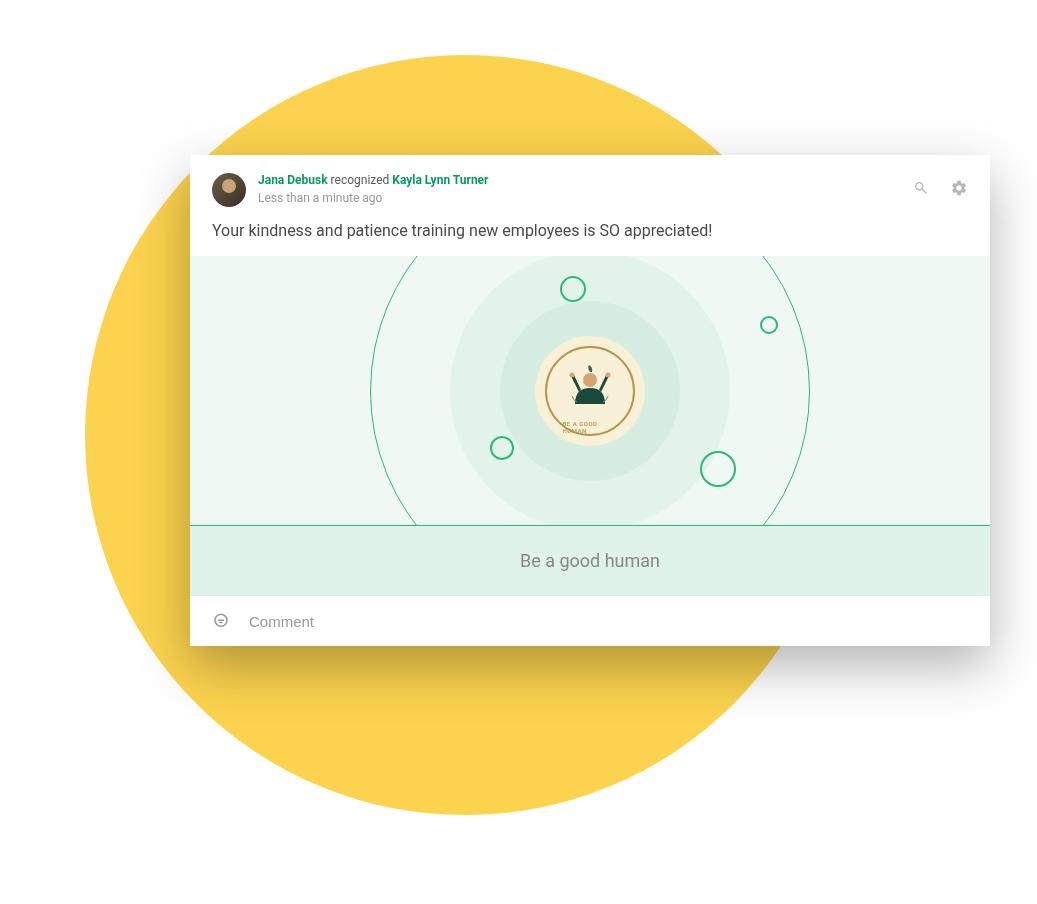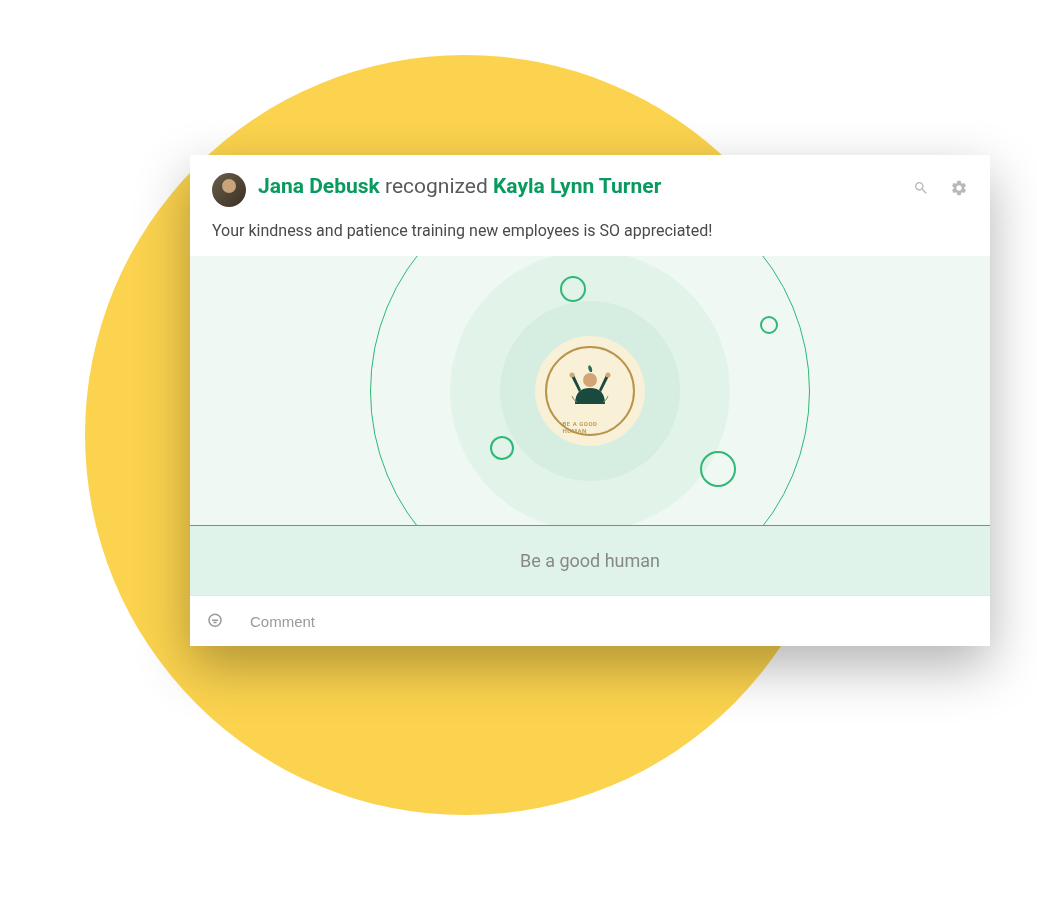--- a/index.html
+++ b/index.html
@@ -62,21 +62,21 @@
       height: 14px;
       background: #c9a37a;
       border-radius: 50%;
     }
     
     .header-text {
       flex: 1;
     }
     
     .recognition-line {
-      font-size: 21px;
+      font-size: 12px;
       color: #5a5a5a;
       line-height: 1.3;
     }
     
     .name-link {
       color: #099a5f;
       font-weight: 700;
     }
     
     .verb {
@@ -226,24 +226,24 @@
     }
     
     .banner-subtitle {
       font-size: 18px;
       color: #888;
       margin-top: 4px;
     }
     
     .comment-bar {
       border-top: 1px solid #e5e5e5;
-      padding: 16px 16px;
+      padding: 16px 22px;
       display: flex;
       align-items: center;
-      gap: 26px;
+      gap: 19px;
     }
     
     .comment-icon {
       color: #9a9a9a;
       width: 18px;
       height: 18px;
     }
     
     .comment-input {
       border: none;
@@ -266,20 +266,21 @@
 <div class="card">
 
   <div class="card-header">
     <div class="avatar"></div>
     <div class="header-text">
       <div class="recognition-line">
         <span class="name-link">Jana Debusk</span>
         <span class="verb">recognized</span>
         <span class="name-link">Kayla Lynn Turner</span>
       </div>
+      <div class="timestamp">Less than a minute ago</div>
     </div>
     <div class="header-icons">
       <div class="icon-btn">
         <svg viewBox="0 0 24 24" width="16" height="16" fill="currentColor">
           <path d="M15.5 14h-.79l-.28-.27C15.41 12.59 16 11.11 16 9.5 16 5.91 13.09 3 9.5 3S3 5.91 3 9.5 5.91 16 9.5 16c1.61 0 3.09-.59 4.23-1.57l.27.28v.79l5 4.99L20.49 19l-4.99-5zm-6 0C7.01 14 5 11.99 5 9.5S7.01 5 9.5 5 14 7.01 14 9.5 11.99 14 9.5 14z"></path>
         </svg>
       </div>
       <div class="icon-btn">
         <svg viewBox="0 0 24 24" width="18" height="18" fill="currentColor">
           <path d="M19.14 12.94c.04-.3.06-.61.06-.94 0-.32-.02-.64-.07-.94l2.03-1.58c.18-.14.23-.41.12-.61l-1.92-3.32c-.12-.22-.37-.29-.59-.22l-2.39.96c-.5-.38-1.03-.7-1.62-.94l-.36-2.54c-.04-.24-.24-.41-.48-.41h-3.84c-.24 0-.43.17-.47.41l-.36 2.54c-.59.24-1.13.57-1.62.94l-2.39-.96c-.22-.08-.47 0-.59.22L2.74 8.87c-.12.21-.08.47.12.61l2.03 1.58c-.05.3-.07.63-.07.94 0 .31.02.64.07.94l-2.03 1.58c-.18.14-.23.41-.12.61l1.92 3.32c.12.22.37.29.59.22l2.39-.96c.5.38 1.03.7 1.62.94l.36 2.54c.05.24.24.41.48.41h3.84c.24 0 .44-.17.47-.41l.36-2.54c.59-.24 1.13-.56 1.62-.94l2.39.96c.22.08.47 0 .59-.22l1.92-3.32c.12-.22.07-.47-.12-.61l-2.01-1.58zM12 15.6c-1.98 0-3.6-1.62-3.6-3.6s1.62-3.6 3.6-3.6 3.6 1.62 3.6 3.6-1.62 3.6-3.6 3.6z"></path>

